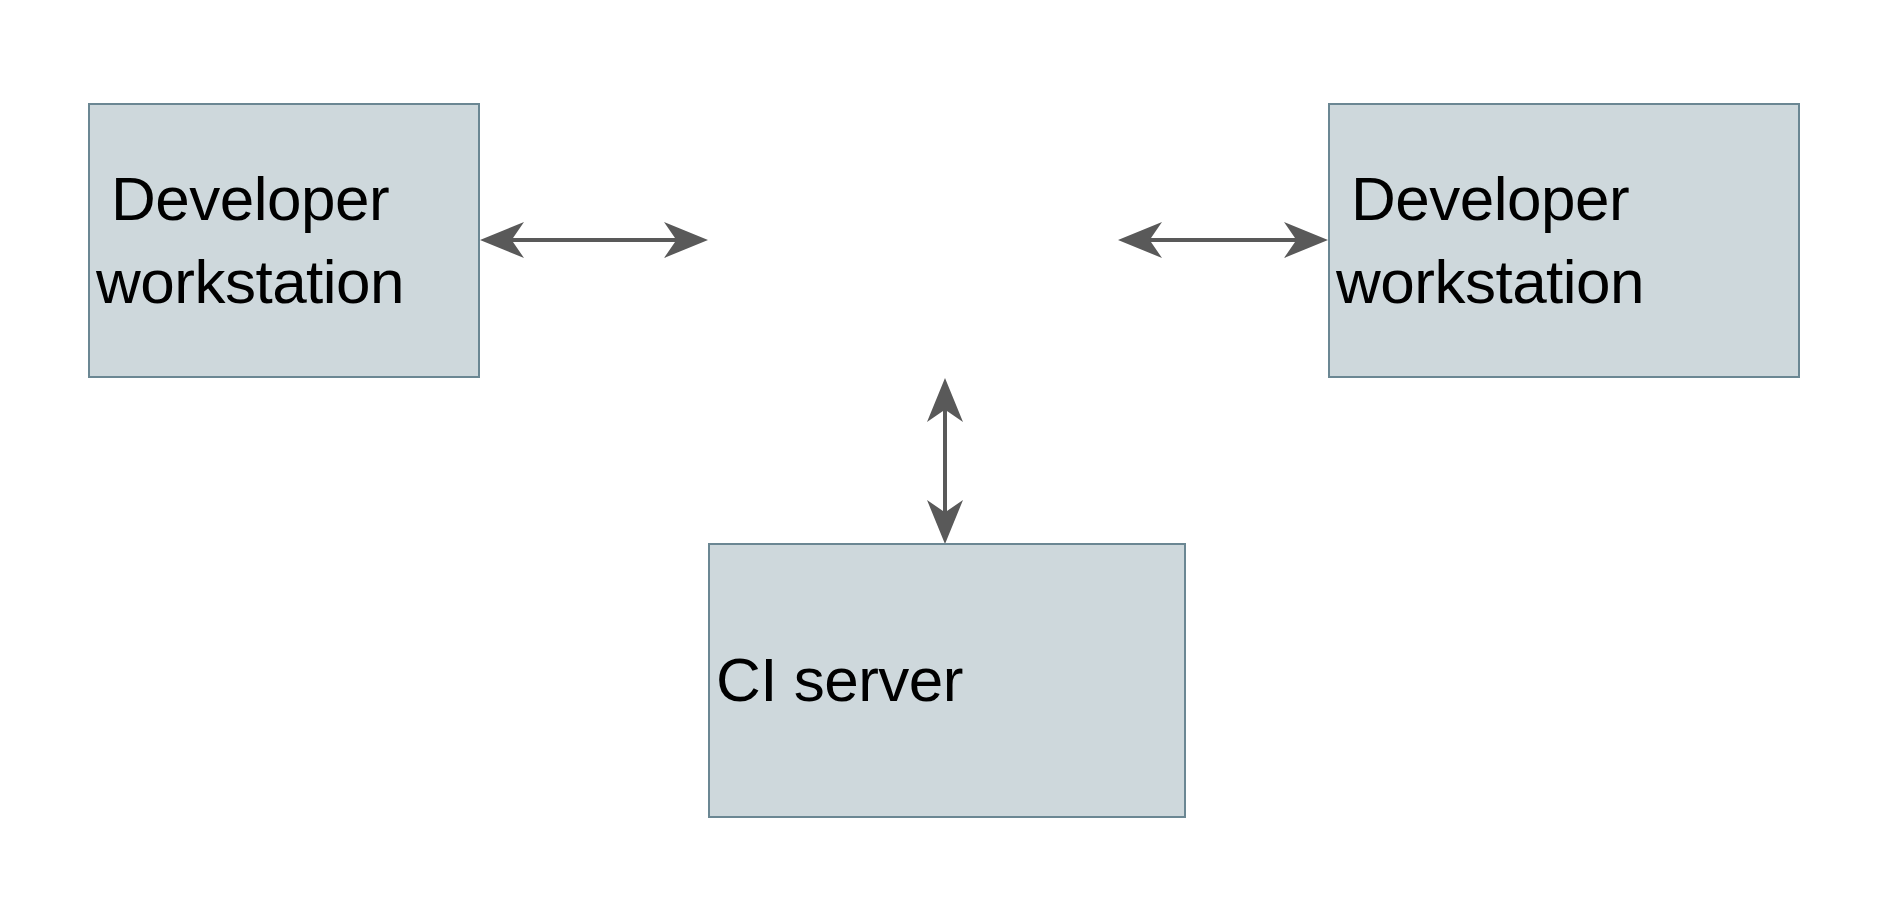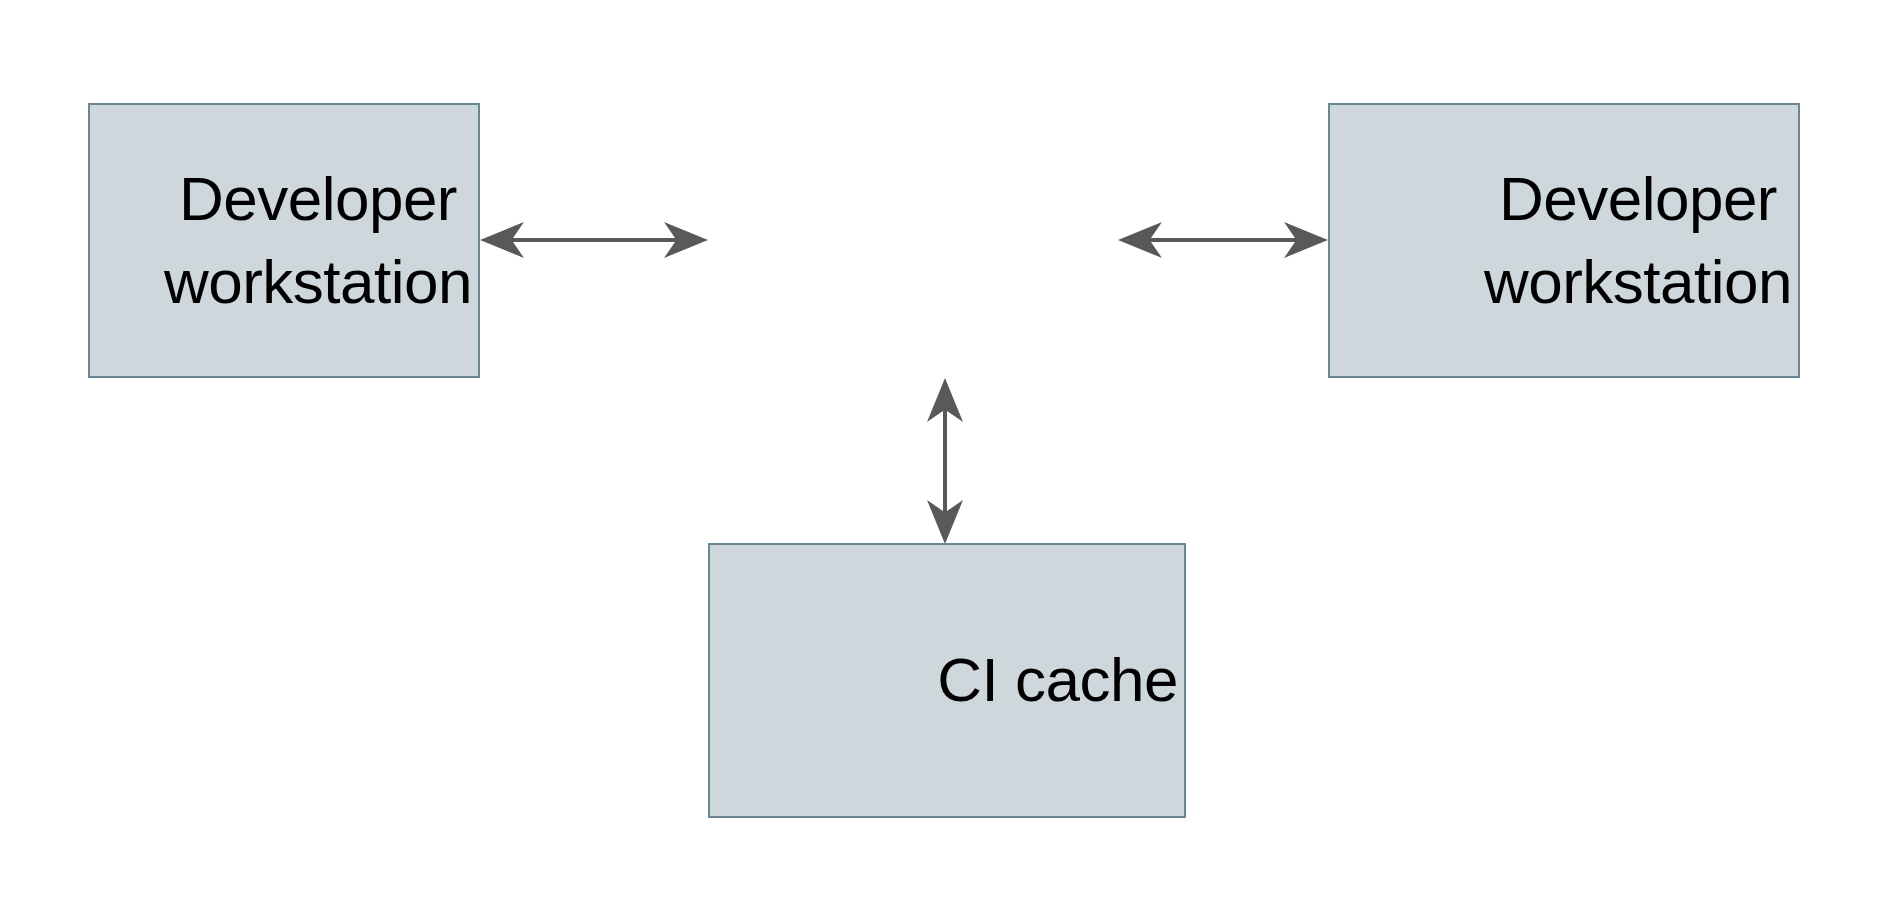--- a/index.html
+++ b/index.html
@@ -19,28 +19,27 @@
     height: 922px;
     background: #ffffff;
   }
   .node {
     position: absolute;
     box-sizing: border-box;
     background: #ced8dc;
     border: 2px solid #6b8793;
     display: flex;
     align-items: center;
-    justify-content: flex-end;
+    justify-content: flex-start;
     text-align: center;
     color: #000000;
     font-size: 62px;
     line-height: 1.33;
     font-weight: 400;
     letter-spacing: -0.5px;
-    padding-left: 31px;
     -webkit-font-smoothing: antialiased;
   }
   .node .label {
     display: block;
     white-space: pre-line;
     padding: 0 6px;
   }
   .edge {
     position: absolute;
     pointer-events: none;
@@ -81,16 +80,16 @@
 workstation</span>
   </div>
 
 
   <div class="node" style="left:1328px; top:103px; width:472px; height:275px;">
     <span class="label">Developer
 workstation</span>
   </div>
 
   <div class="node" style="left:708px; top:543px; width:478px; height:275px;">
-    <span class="label">CI cache</span>
+    <span class="label">CI server</span>
   </div>
 
 </div>
 
 </body></html>

